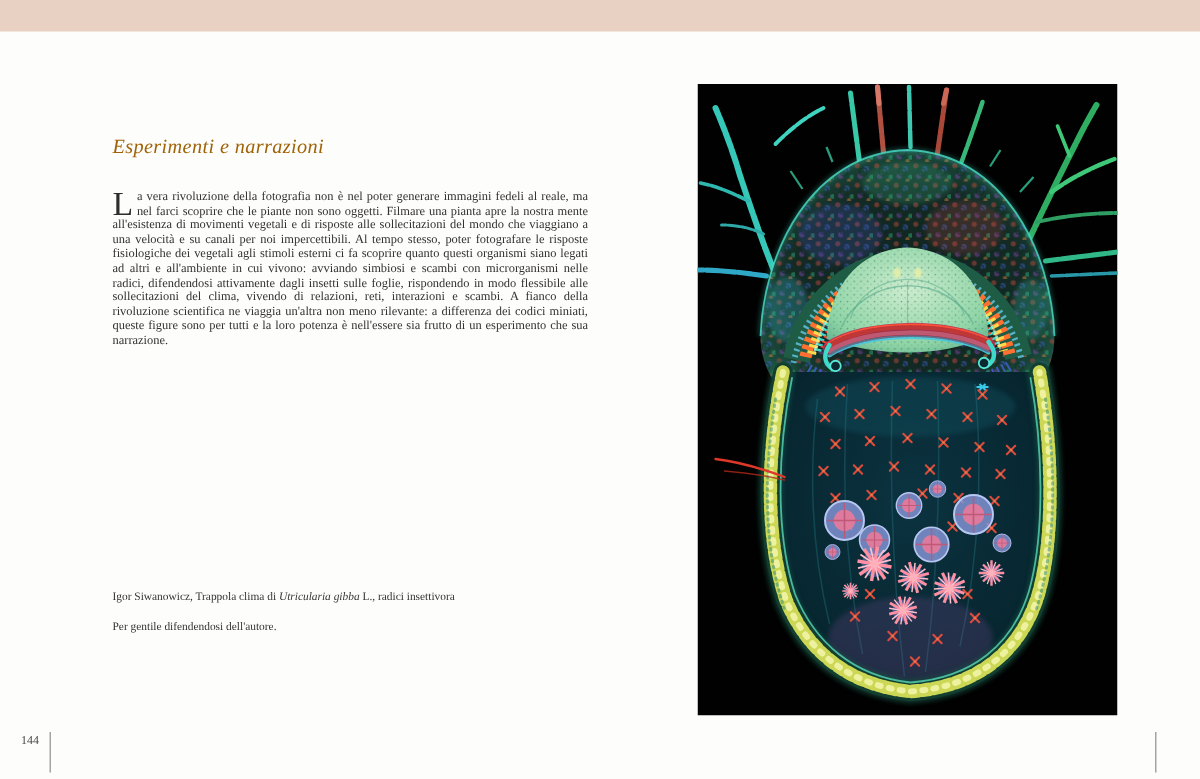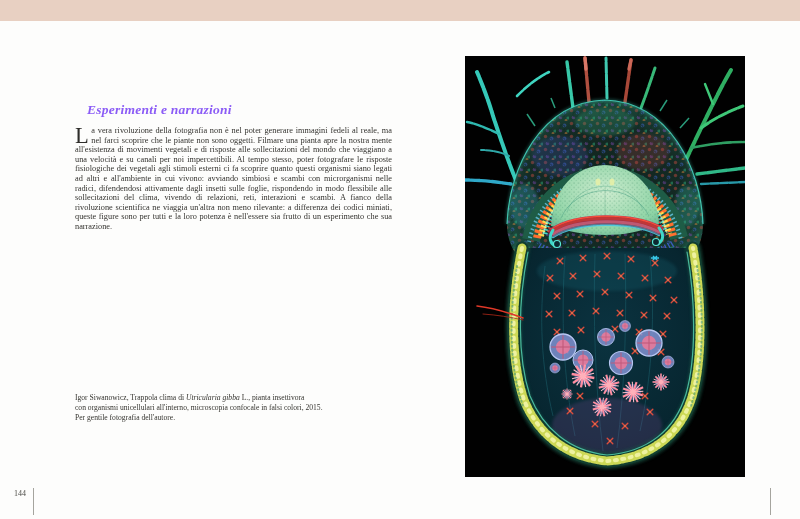--- a/index.html
+++ b/index.html
@@ -3,23 +3,23 @@
 <meta charset="utf-8">
 <style>
   html,body { margin:0; padding:0; }
   body {
     width:800px; height:519px; position:relative; overflow:hidden;
     background:#fdfdfc;
     font-family:"Liberation Serif","DejaVu Serif",serif;
   }
   .backdrop { position:absolute; left:0; top:0; width:800px; height:21px; }
   .title {
-    position:absolute; left:75px; top:90px; margin:12px;
-    font-size:13.5px; font-style:italic; font-weight:700;
-    color:#8b5cf6; letter-spacing:.25px;
+    position:absolute; left:75px; top:90px; margin:0;
+    font-size:13.5px; font-style:italic; font-weight:400;
+    color:#a16207; letter-spacing:.25px;
   }
   .paragraph {
     position:absolute; left:75px; top:126px; width:317px; margin:0;
     font-size:8.3px; line-height:9.6px; text-align:justify; color:#33322e;
   }
   .dropcap {
     float:left; font-size:22.5px; line-height:17.5px;
     padding:1px 2.5px 0 0; color:#2e2d2a;
   }
   .caption {
@@ -38,21 +38,21 @@
 </head>
 <body>
 
 <div class="backdrop" style="background: rgb(232, 208, 194);"></div>
 
 <div>
   <h1 class="title">Esperimenti e narrazioni</h1>
 
   <p class="paragraph"><span class="dropcap">L</span><span>a vera rivoluzione della fotografia non è nel poter generare immagini fedeli al reale, ma nel farci scoprire che le piante non sono oggetti. Filmare una pianta apre la nostra mente all'esistenza di movimenti vegetali e di risposte alle sollecitazioni del mondo che viaggiano a una velocità e su canali per noi impercettibili. Al tempo stesso, poter fotografare le risposte fisiologiche dei vegetali agli stimoli esterni ci fa scoprire quanto questi organismi siano legati ad altri e all'ambiente in cui vivono: avviando simbiosi e scambi con microrganismi nelle radici, difendendosi attivamente dagli insetti sulle foglie, rispondendo in modo flessibile alle sollecitazioni del clima, vivendo di relazioni, reti, interazioni e scambi. A fianco della rivoluzione scientifica ne viaggia un'altra non meno rilevante: a differenza dei codici miniati, queste figure sono per tutti e la loro potenza è nell'essere sia frutto di un esperimento che sua narrazione.</span></p>
 
-  <p class="caption"><span>Igor Siwanowicz, Trappola clima di </span><span class="species">Utricularia gibba</span><span> L., pianta insettivora</span><br><span>con organismi unicellulari all'interno, microscopia confocale in falsi colori, 2015.</span><br><span>Per gentile fotografia dell'autore.</span></p>
+  <p class="caption"><span>Igor Siwanowicz, Trappola clima di </span><span class="species">Utricularia gibba</span><span> L., radici insettivora</span><br><br><span>Per gentile difendendosi dell'autore.</span></p>
 
   <div class="folio folio-left">144</div>
   <div class="folio-rule rule-left"></div>
 </div>
 
 <div>
 
   <svg class="figure" viewBox="0 0 280 421" xmlns="http://www.w3.org/2000/svg">
     <defs>
       <radialGradient id="domeGrad" cx="50%" cy="55%" r="65%">

